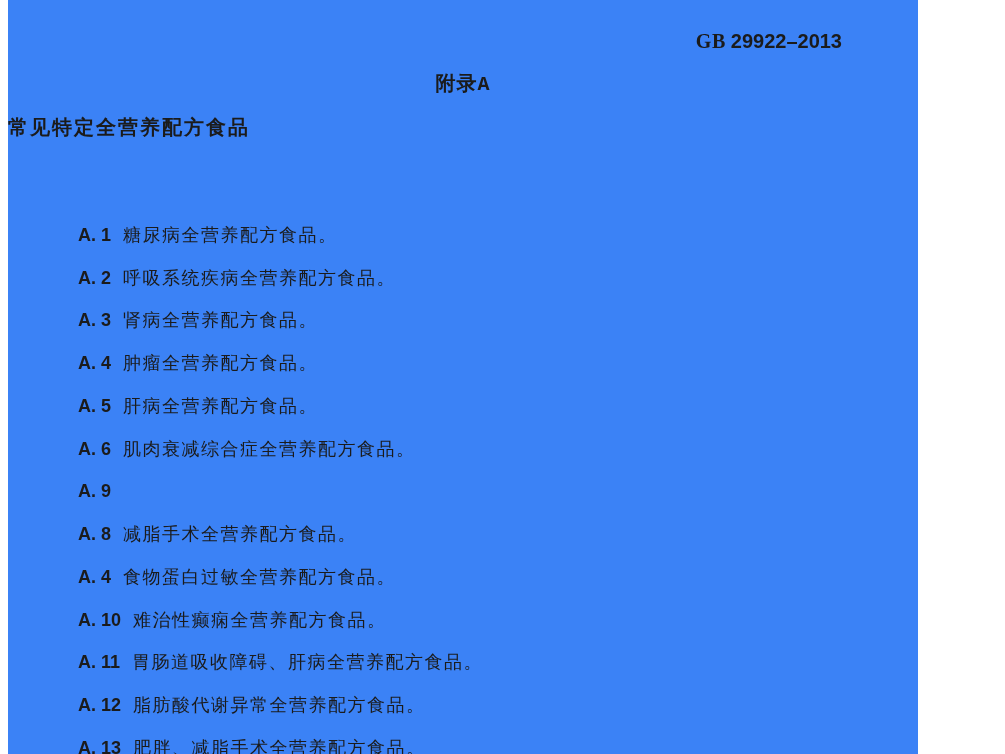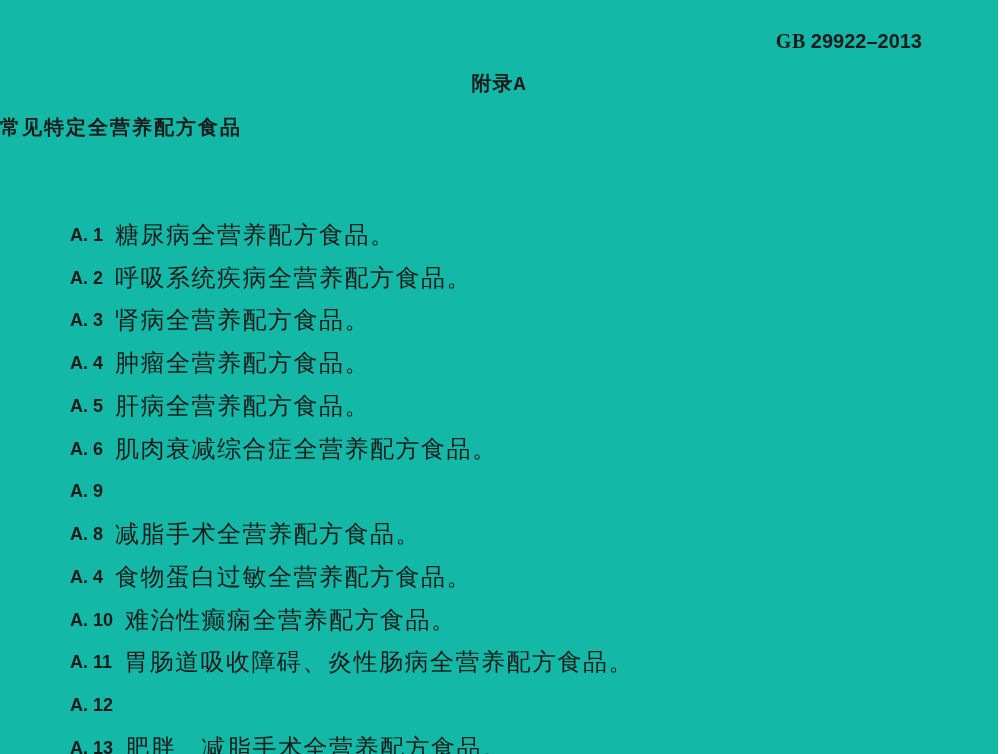--- a/index.html
+++ b/index.html
@@ -2,26 +2,27 @@
 <html lang="zh"><head>
 <meta charset="utf-8">
 <style>
   html, body {
     margin: 0;
     padding: 0;
     background: #ffffff;
   }
   .page {
     position: relative;
-    width: 998px;
+    width: 910px;
     height: 754px;
-    background: #14b8a6;
+    background: #3b82f6;
     color: #1b1b1b;
     overflow: hidden;
     font-family: "Liberation Serif", serif;
+    margin-left: 8px;
   }
   
   .std-header {
     position: absolute;
     top: 30px;
     right: 76px;
     font-size: 20px;
     line-height: 22px;
     white-space: nowrap;
   }
@@ -76,21 +77,21 @@
     font-family: "Liberation Sans", sans-serif;
     font-weight: 700;
     font-size: 18px;
     line-height: 22px;
     margin-right: 12px;
     white-space: pre;
     flex: 0 0 auto;
   }
   .item-text {
     font-family: Liberation Serif, serif;
-    font-size: 24px;
+    font-size: 18px;
     line-height: 22px;
     letter-spacing: 1.5px;
     white-space: nowrap;
   }
 </style>
 </head>
 <body>
 
 <div class="page">
 
@@ -138,24 +139,25 @@
     <div class="item-row">
       <span class="item-num">A. 4</span>
       <span class="item-text">食物蛋白过敏全营养配方食品。</span>
     </div>
     <div class="item-row">
       <span class="item-num">A. 10</span>
       <span class="item-text">难治性癫痫全营养配方食品。</span>
     </div>
     <div class="item-row">
       <span class="item-num">A. 11</span>
-      <span class="item-text">胃肠道吸收障碍、炎性肠病全营养配方食品。</span>
+      <span class="item-text">胃肠道吸收障碍、肝病全营养配方食品。</span>
     </div>
     <div class="item-row">
       <span class="item-num">A. 12</span>
+      <span class="item-text">脂肪酸代谢异常全营养配方食品。</span>
     </div>
     <div class="item-row">
       <span class="item-num">A. 13</span>
       <span class="item-text">肥胖、减脂手术全营养配方食品。</span>
     </div>
   </div>
 
 </div>
 
 </body></html>

